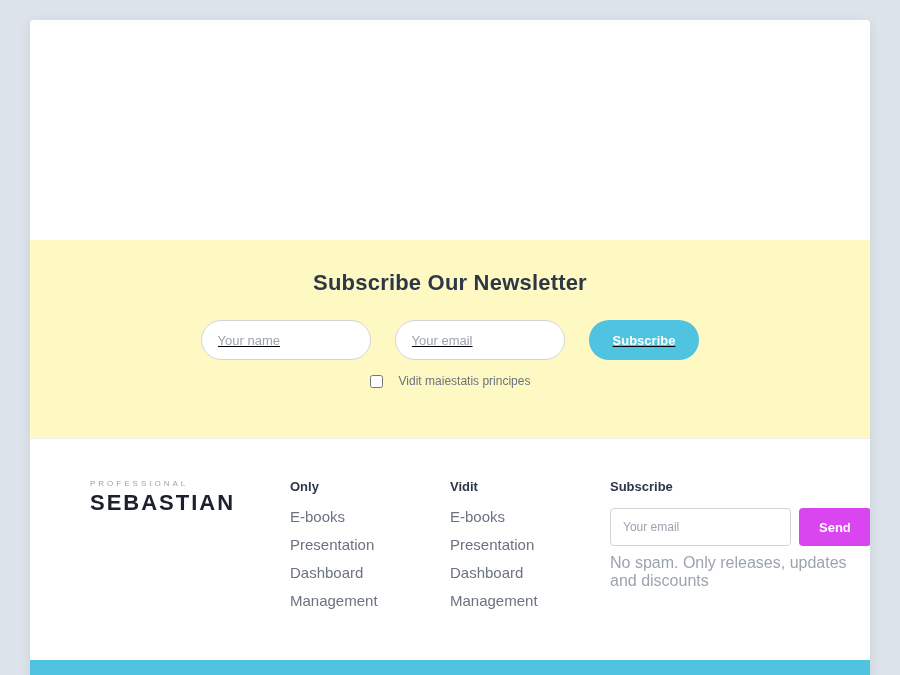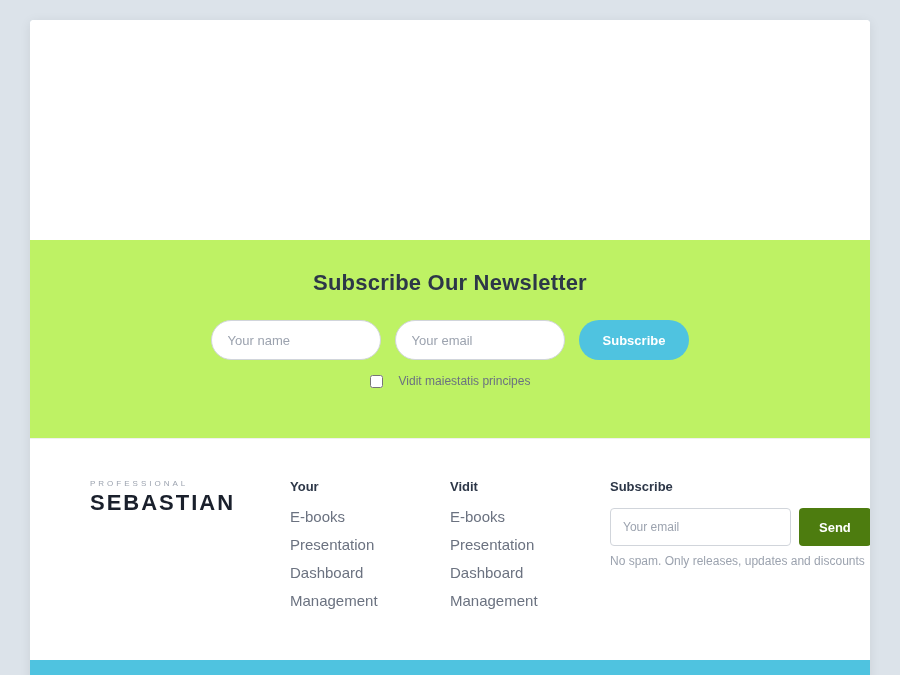--- a/index.html
+++ b/index.html
@@ -25,37 +25,38 @@
     
     .hero-section {
       height: 220px;
       background: #fff;
     }
 
     
     .newsletter-section {
       padding: 30px 20px 50px;
       text-align: center;
-      background: #bef264;
+      background: #fef9c3;
     }
 
     .newsletter-title {
       font-size: 22px;
       font-weight: 700;
       color: #2d3748;
       margin-bottom: 24px;
       letter-spacing: 0.2px;
     }
 
     .newsletter-form {
       display: flex;
       justify-content: center;
       align-items: center;
-      gap: 14px;
+      gap: 24px;
       margin-bottom: 14px;
+      text-decoration: underline;
     }
 
     .newsletter-form input {
       height: 40px;
       border: 1px solid #d1d5db;
       border-radius: 20px;
       padding: 0 16px;
       font-size: 13px;
       color: #9ca3af;
       outline: none;
@@ -177,32 +178,32 @@
       color: #9ca3af;
       outline: none;
     }
 
     .footer-email-input::placeholder {
       color: #9ca3af;
     }
 
     .footer-send-btn {
       height: 38px;
-      background: #4d7c0f;
+      background: #d946ef;
       color: #fff;
       border: none;
       border-radius: 4px;
       padding: 0 20px;
       font-size: 13px;
       font-weight: 600;
       cursor: pointer;
     }
 
     .footer-no-spam {
-      font-size: 12px;
+      font-size: 16px;
       color: #9ca3af;
     }
 
     
     .bottom-bar {
       background: #4fc3e0;
       text-align: center;
       padding: 14px;
       font-size: 12px;
       color: #fff;
@@ -229,21 +230,21 @@
   </div>
 
   <div class="footer-section">
 
     <div class="footer-brand">
       <span class="brand-label">PROFESSIONAL</span>
       <span class="brand-name">SEBASTIAN</span>
     </div>
 
     <div class="footer-col">
-      <div class="footer-col-title">Your</div>
+      <div class="footer-col-title">Only</div>
       <ul>
         <li>
           <a href="#">E-books</a>
         </li>
         <li>
           <a href="#">Presentation</a>
         </li>
         <li>
           <a href="#">Dashboard</a>
         </li>

